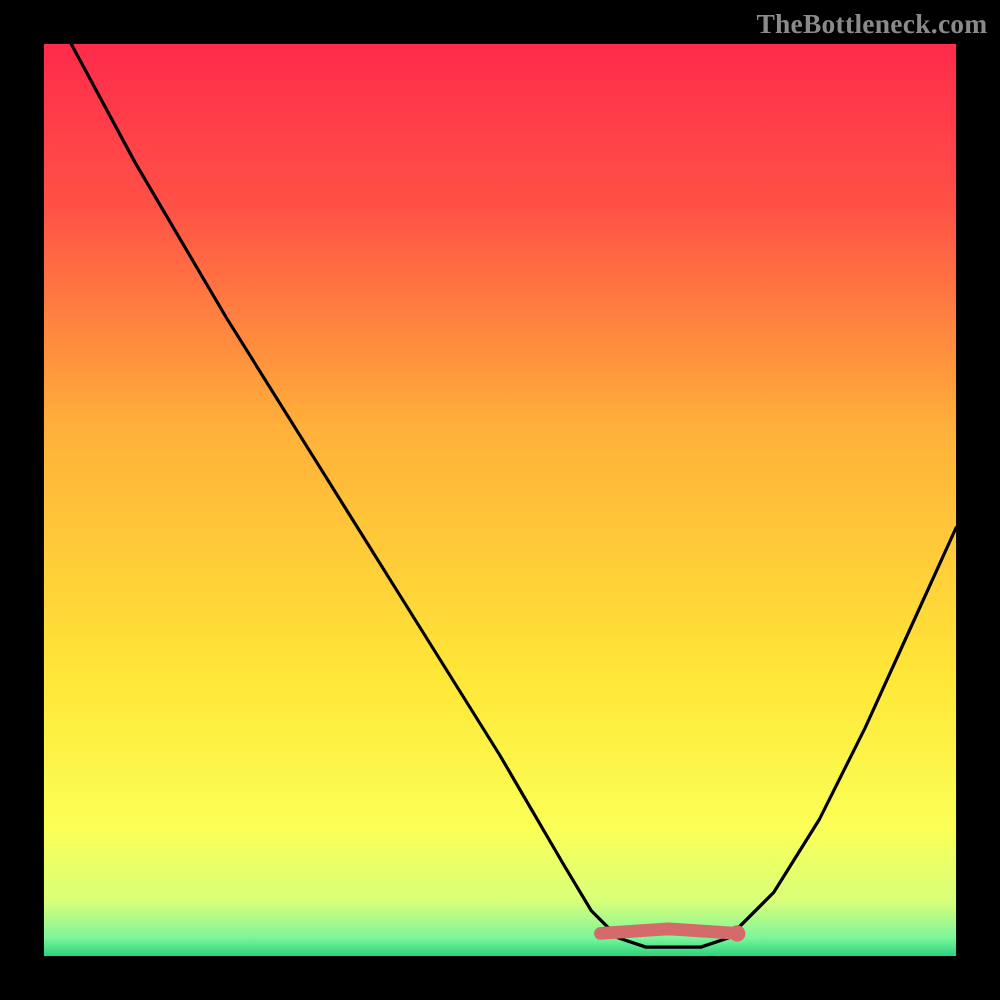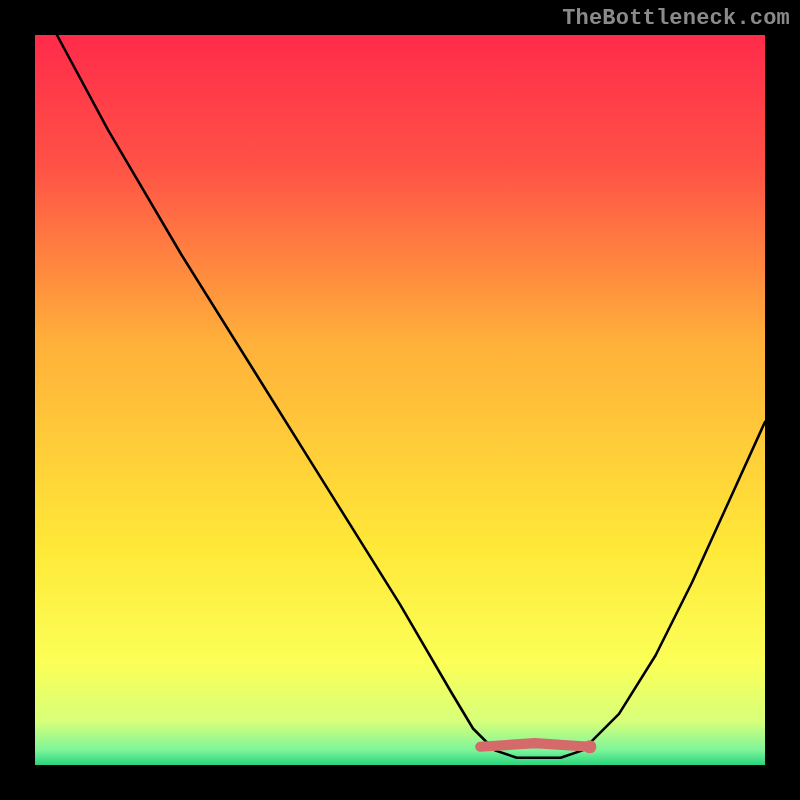--- a/index.html
+++ b/index.html
@@ -34,21 +34,21 @@
     position: absolute;
     left: 0;
     top: 0;
     width: 100%;
     height: 100%;
   }
   .watermark {
     position: absolute;
     top: 6px;
     right: 10px;
-    font-family: Liberation Mono, monospace;
+    font-family: Liberation Serif, serif;
     font-size: 22px;
     font-weight: bold;
     color: #8a8a8a;
     letter-spacing: 0.2px;
   }
 </style>
 </head>
 <body>
 <div class="frame">
 

